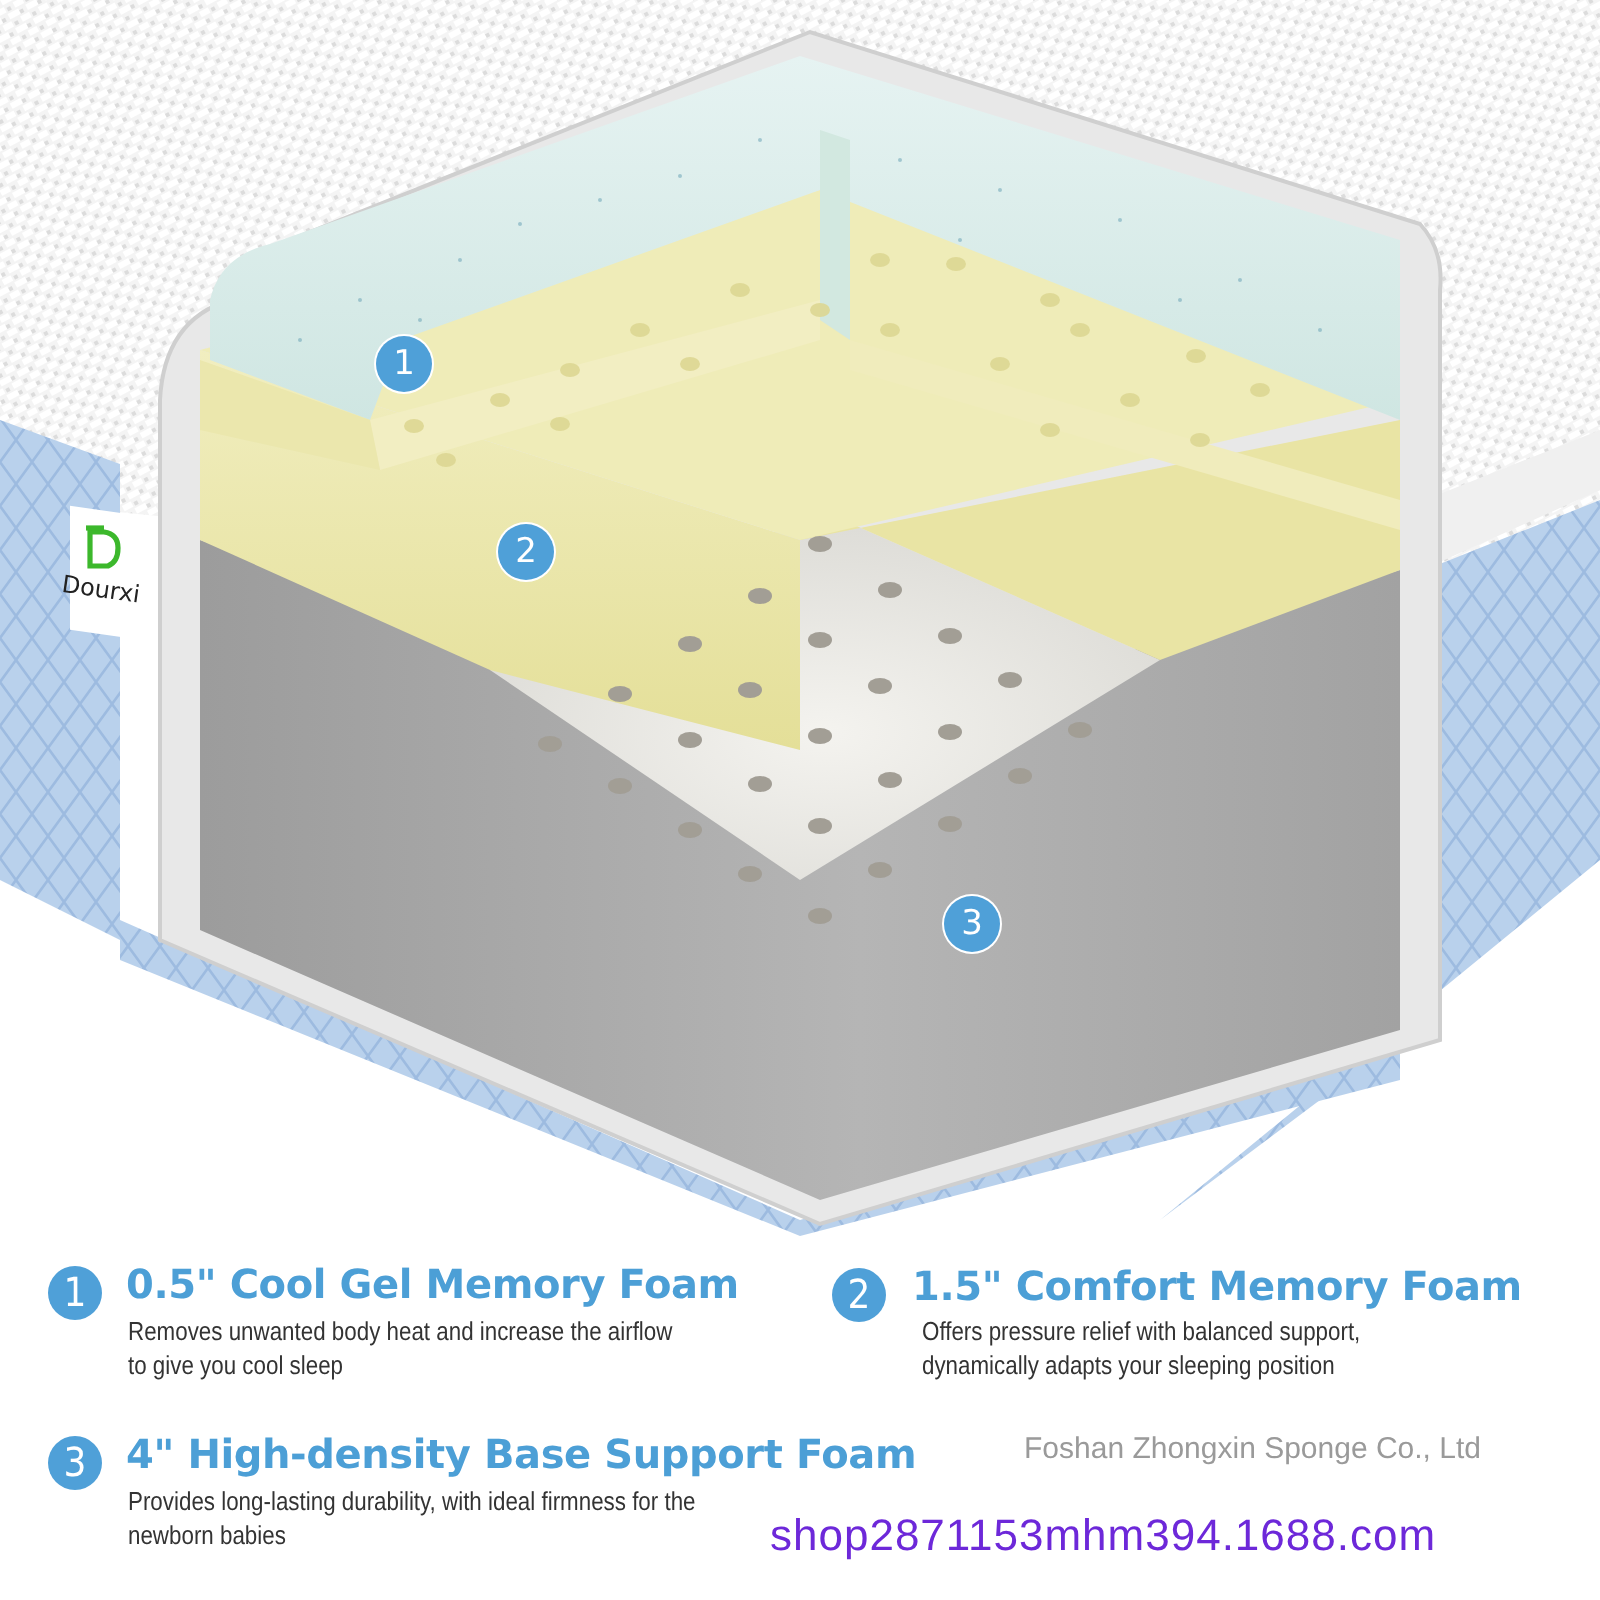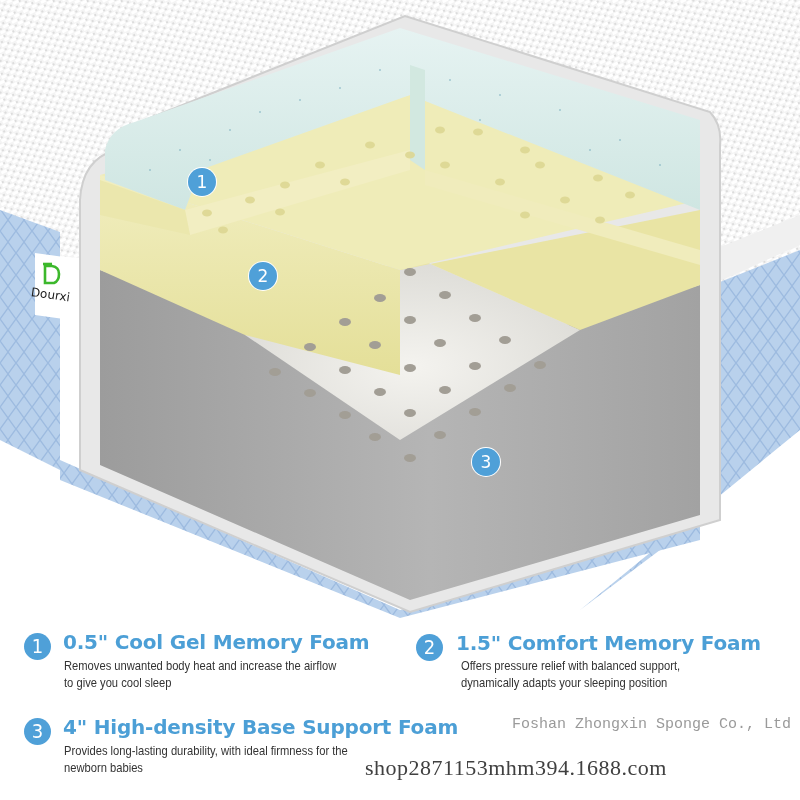--- a/index.html
+++ b/index.html
@@ -3,22 +3,22 @@
 <meta charset="utf-8">
 <style>
   html, body { margin:0; padding:0; }
   body { width:800px; height:800px; background:#ffffff; position:relative; overflow:hidden; font-family:"Liberation Sans", sans-serif; }
   .scene { position:absolute; left:0; top:0; width:800px; height:620px; }
   .scene svg { display:block; }
   .legend { position:absolute; }
   .legend .num { position:absolute; width:27px; height:27px; border-radius:50%; background:#4fa0d8; color:#fff; font-family:"DejaVu Sans Condensed","DejaVu Sans", sans-serif; font-size:20px; line-height:27px; text-align:center; }
   .legend .title { position:absolute; color:#4c9fd6; font-family:"DejaVu Sans", sans-serif; font-weight:bold; font-size:20px; white-space:nowrap; letter-spacing:-0.2px; }
   .legend .desc { position:absolute; color:#333; font-family:"Liberation Sans", sans-serif; font-size:13px; line-height:17px; white-space:nowrap; transform:scaleX(0.86); transform-origin:left top; }
-  .company { position:absolute; left:512px; top:716px; color:#9a9a9a; font-size:15px; font-family:Liberation Mono, monospace; white-space:nowrap; }
-  .watermark { position:absolute; left:365px; top:755px; color:#404040; font-size:22px; font-family:Liberation Serif, serif; white-space:nowrap; letter-spacing:0.5px; }
+  .company { position:absolute; left:512px; top:716px; color:#9a9a9a; font-size:15px; font-family:Liberation Sans, sans-serif; white-space:nowrap; }
+  .watermark { position:absolute; left:385px; top:755px; color:#6d28d9; font-size:22px; font-family:Liberation Sans, sans-serif; white-space:nowrap; letter-spacing:0.5px; }
 </style>
 </head>
 <body>
 
 <div class="scene">
 <svg width="800" height="620" viewBox="0 0 800 620" xmlns="http://www.w3.org/2000/svg">
   <defs>
     <pattern id="weave" width="10" height="8" patternUnits="userSpaceOnUse" patternTransform="rotate(-28)">
       <rect width="10" height="8" fill="#f4f4f4"></rect>
       <rect x="0" y="0" width="6" height="3" fill="#ffffff"></rect>

